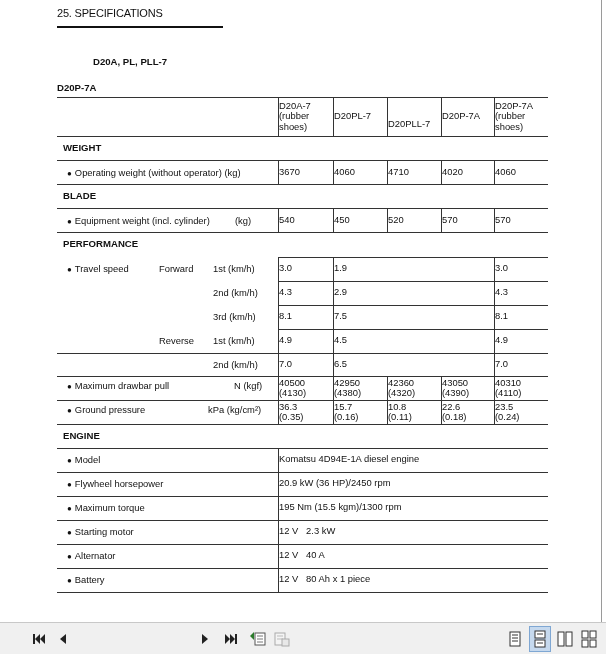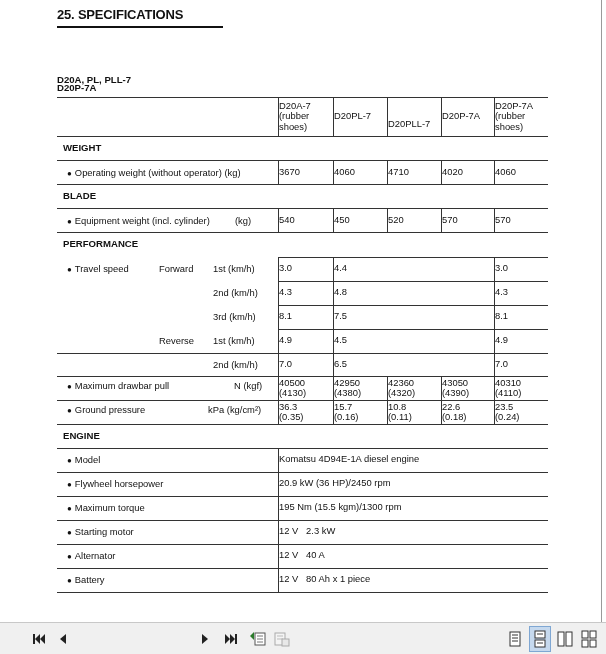--- a/index.html
+++ b/index.html
@@ -1,22 +1,22 @@
 <!DOCTYPE html>
 <html><head>
 <meta charset="utf-8">
 <style>
   html, body { margin:0; padding:0; }
   body { width:606px; height:654px; background:#fff; position:relative; overflow:hidden; font-family:"Liberation Sans", sans-serif; color:#111; }
   #page { position:absolute; left:0; top:0; width:606px; height:622px; background:#fff; }
   #page-border { position:absolute; left:601px; top:0; width:1px; height:622px; background:#9a9a9a; }
-  #title { position:absolute; left:57px; top:7px; font-size:13px; font-weight:bold; letter-spacing:-0.2px; }
+  #title { position:absolute; left:57px; top:7px; font-size:11px; font-weight:normal; letter-spacing:-0.2px; }
   #title-rule { position:absolute; left:57px; top:26px; width:166px; height:2px; background:#111; }
   .model-line { position:absolute; left:57px; font-size:9.6px; font-weight:bold; }
-  #model1 { top:74px; } #model2 { top:82px; }
+  #model1 { top:56px;margin-left:36px; } #model2 { top:82px; }
 
   #spec-table { position:absolute; left:57px; top:97px; width:491px; }
   .hline { position:absolute; left:0; width:491px; height:1px; background:#333; }
   .vline { position:absolute; width:1px; background:#333; }
   .cell { position:absolute; font-size:9.4px; text-align:left; line-height:10.3px; }
   .lbl { position:absolute; font-size:9.4px; white-space:nowrap; }
   .sec { position:absolute; left:6px; font-size:9.6px; font-weight:bold; }
   .bullet { font-size:8px; margin-right:3px; }
 
   #toolbar { position:absolute; left:0; top:622px; width:606px; height:32px; background:#f0f0f0; border-top:1px solid #c8c8c8; }
@@ -114,24 +114,24 @@
     <div class="lbl" style="left:102px; top:166px">Forward</div>
     <div class="lbl" style="left:102px; top:238px">Reverse</div>
 
     <div class="lbl" style="left:156px; top:166px">1st (km/h)</div>
     <div class="lbl" style="left:156px; top:190px">2nd (km/h)</div>
     <div class="lbl" style="left:156px; top:214px">3rd (km/h)</div>
     <div class="lbl" style="left:156px; top:238px">1st (km/h)</div>
     <div class="lbl" style="left:156px; top:262px">2nd (km/h)</div>
 
     <div class="cell" style="left:222px; top:166px; width:54px">3.0</div>
-    <div class="cell" style="left:277px; top:166px; width:160px">4.4</div>
+    <div class="cell" style="left:277px; top:166px; width:160px">1.9</div>
     <div class="cell" style="left:438px; top:166px; width:53px">3.0</div>
     <div class="cell" style="left:222px; top:190px; width:54px">4.3</div>
-    <div class="cell" style="left:277px; top:190px; width:160px">4.8</div>
+    <div class="cell" style="left:277px; top:190px; width:160px">2.9</div>
     <div class="cell" style="left:438px; top:190px; width:53px">4.3</div>
     <div class="cell" style="left:222px; top:214px; width:54px">8.1</div>
     <div class="cell" style="left:277px; top:214px; width:160px">7.5</div>
     <div class="cell" style="left:438px; top:214px; width:53px">8.1</div>
     <div class="cell" style="left:222px; top:238px; width:54px">4.9</div>
     <div class="cell" style="left:277px; top:238px; width:160px">4.5</div>
     <div class="cell" style="left:438px; top:238px; width:53px">4.9</div>
     <div class="cell" style="left:222px; top:262px; width:54px">7.0</div>
     <div class="cell" style="left:277px; top:262px; width:160px">6.5</div>
     <div class="cell" style="left:438px; top:262px; width:53px">7.0</div>

